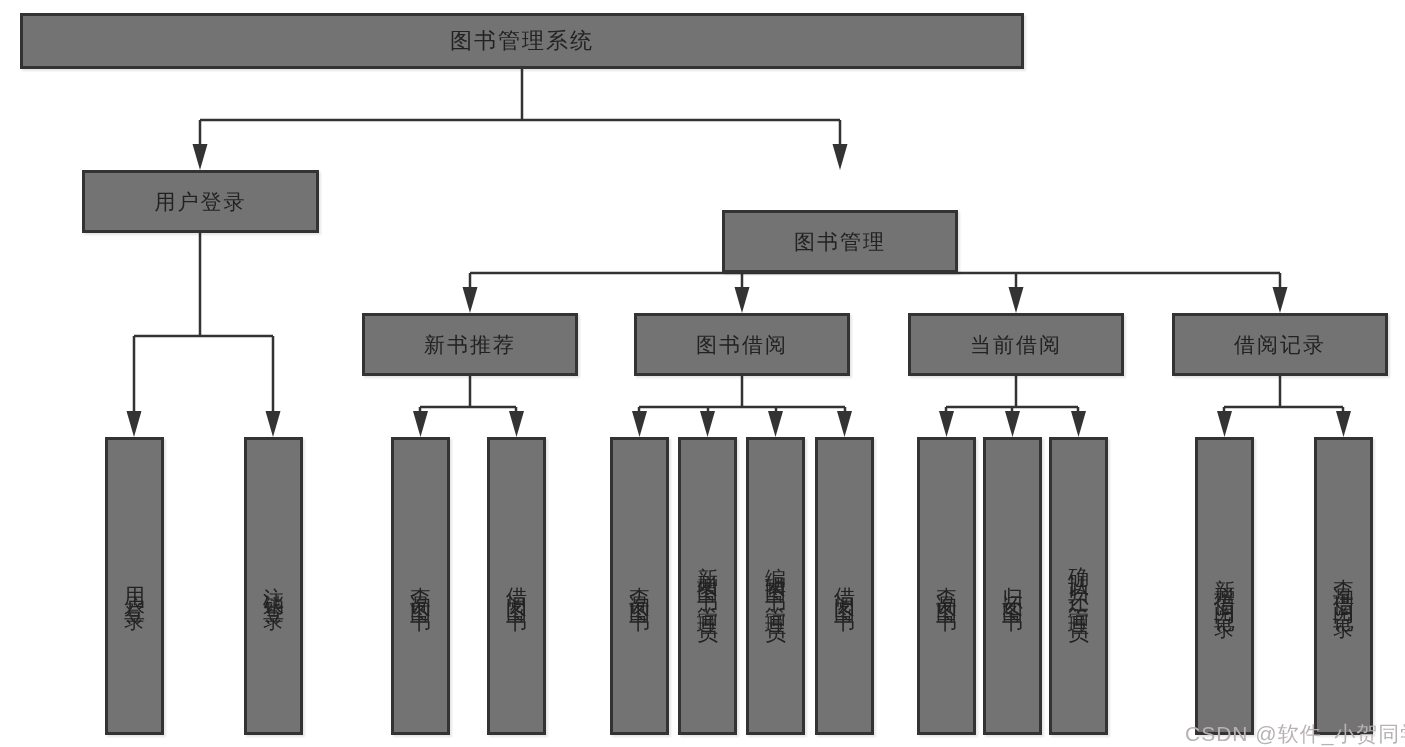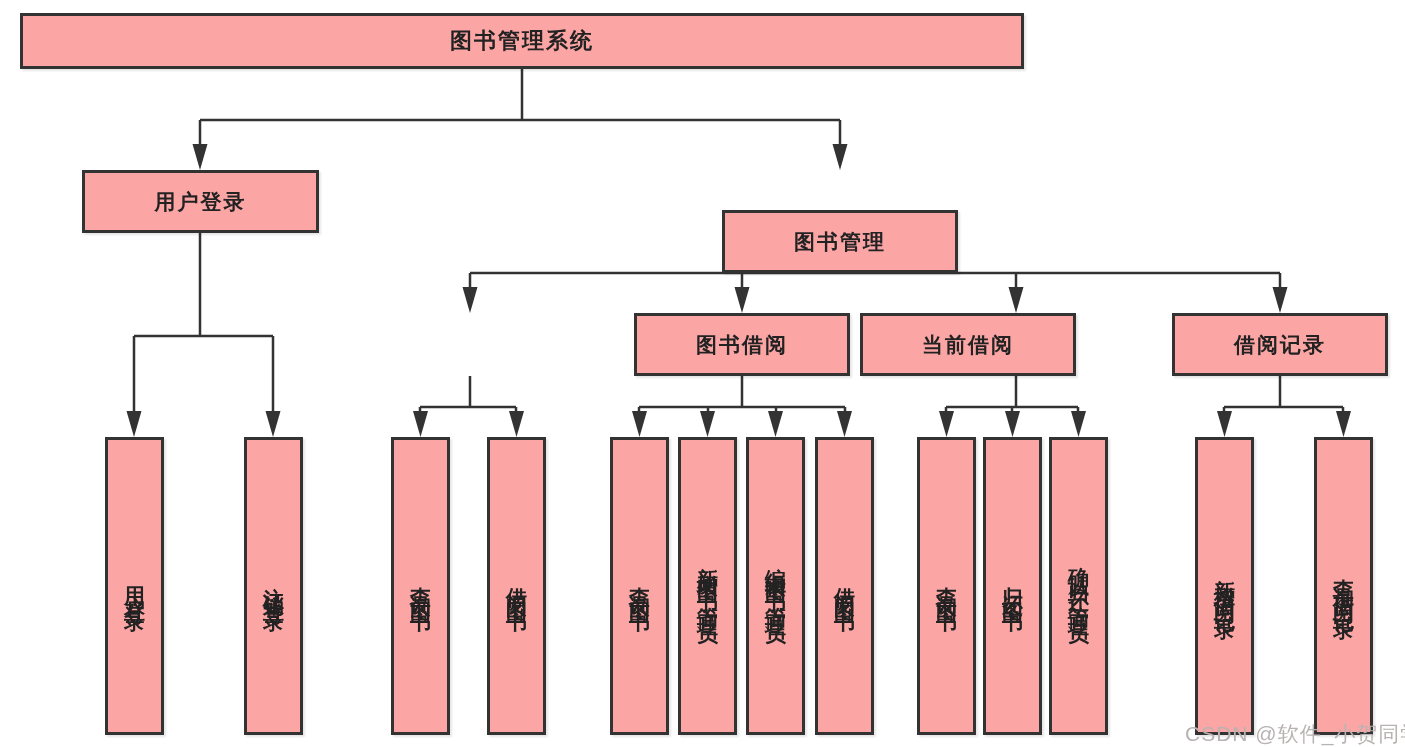--- a/index.html
+++ b/index.html
@@ -3,33 +3,32 @@
 <meta charset="utf-8">
 <style>
   html,body{margin:0;padding:0;background:#fff;}
   .canvas{
     position:relative;width:1405px;height:747px;background:var(--color-background,#fff);
     font-family:"Liberation Sans",sans-serif;color:var(--color-text,#222);overflow:hidden;
   }
   .lines{position:absolute;left:0;top:0;width:1405px;height:747px;}
   .node{
     position:absolute;display:flex;align-items:center;justify-content:center;
-    box-sizing:border-box;border:3px solid var(--color-line,#333);background:#fca5a5;
+    box-sizing:border-box;border:3px solid var(--color-line,#333);background:#737373;
     font-size:21px;letter-spacing:2px;white-space:nowrap;
     box-shadow:2px 2px 2px rgba(0,0,0,0.10);
-    font-weight:bold;
   }
   .root{left:20px;top:13px;width:1004px;height:56px;font-size:22px;}
   .l2{top:170px;height:63px;}
   .l2.user-login{left:82px;width:237px;}
   .l2.book-mgmt{left:722px;width:236px;margin-top:40px;}
   .l3{top:313px;height:63px;width:216px;}
   .l3.new-book{left:362px;}
   .l3.book-borrow{left:634px;}
-  .l3.current-borrow{left:860px;}
+  .l3.current-borrow{left:908px;}
   .l3.borrow-record{left:1172px;}
   .leaf{
     top:437px;width:59px;height:298px;
     writing-mode:vertical-rl;letter-spacing:8px;font-size:21px;padding:6px 0;
   }
   .leaf.x105{left:105px}.leaf.x244{left:244px}
   .leaf.x391{left:391px}.leaf.x487{left:487px}
   .leaf.x610{left:610px}.leaf.x678{left:678px}.leaf.x746{left:746px}.leaf.x815{left:815px}
   .leaf.x917{left:917px}.leaf.x983{left:983px}.leaf.x1049{left:1049px}
   .leaf.x1195{left:1195px}.leaf.x1314{left:1314px}
@@ -79,20 +78,21 @@
     <path class="s" d="M1280 376 V407 M1224 407 H1343 M1224 407 V413 M1343 407 V413"></path>
     <path class="a" d="M1217 411 L1232 411 L1224.5 437 Z"></path>
     <path class="a" d="M1336 411 L1351 411 L1343.5 437 Z"></path>
   </svg>
 
   <div class="node root">图书管理系统</div>
 
   <div class="node l2 user-login">用户登录</div>
   <div class="node l2 book-mgmt">图书管理</div>
 
+  <div class="node l3 new-book">新书推荐</div>
   <div class="node l3 book-borrow">图书借阅</div>
   <div class="node l3 current-borrow">当前借阅</div>
   <div class="node l3 borrow-record">借阅记录</div>
 
   <div class="node leaf x105">用户登录</div>
   <div class="node leaf x244">注销登录</div>
 
   <div class="node leaf x391">查询图书</div>
   <div class="node leaf x487">借阅图书</div>
 

